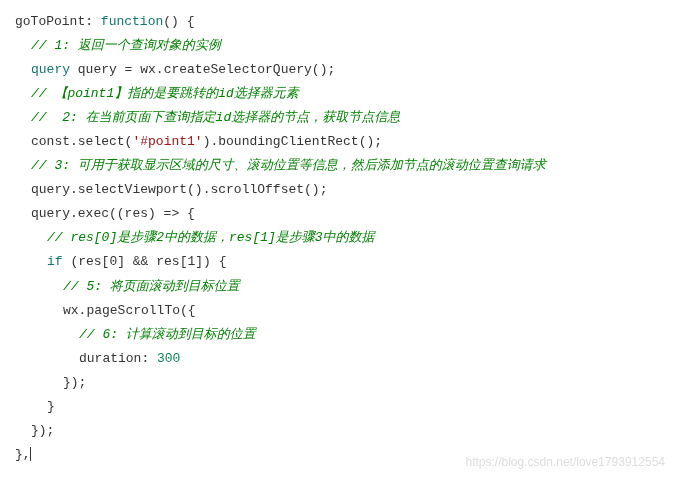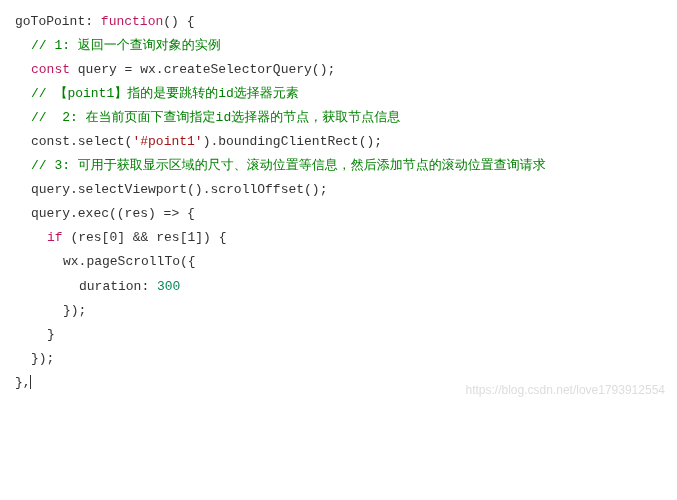--- a/index.html
+++ b/index.html
@@ -12,22 +12,22 @@
       color: #333;
       width: 677px;
       box-sizing: border-box;
       position: relative;
     }
     .line { white-space: pre; }
     .i1 { padding-left: 16px; }
     .i2 { padding-left: 32px; }
     .i3 { padding-left: 48px; }
     .i4 { padding-left: 64px; }
-    .kw { color: #be185d; }
-    .cm { color: #008000; }
+    .kw { color: #0f766e; }
+    .cm { color: #008000; font-style: italic; }
     .str { color: #a31515; text-align: right; }
     .num { color: #098658; }
     .cursor {
       display: inline-block;
       width: 1px;
       height: 14px;
       background: #333;
       vertical-align: middle;
       margin-left: -1px;
     }
@@ -39,29 +39,32 @@
       font-size: 12px;
       font-family: sans-serif;
     }
   </style>
 </head>
 <body>
 
 <div>
   <div class="line"><span>goToPoint: </span><span class="kw">function</span><span>() {</span></div>
   <div class="line i1"><span class="cm">// 1: 返回一个查询对象的实例</span></div>
-  <div class="line i1"><span class="kw">const</span><span> query = wx.createSelectorQuery();</span></div>
+  <div class="line i1"><span class="kw">query</span><span> query = wx.createSelectorQuery();</span></div>
   <div class="line i1"><span class="cm">// 【point1】指的是要跳转的id选择器元素</span></div>
   <div class="line i1"><span class="cm">//  2: 在当前页面下查询指定id选择器的节点，获取节点信息</span></div>
   <div class="line i1"><span>const.select(</span><span class="str">'#point1'</span><span>).boundingClientRect();</span></div>
   <div class="line i1"><span class="cm">// 3: 可用于获取显示区域的尺寸、滚动位置等信息，然后添加节点的滚动位置查询请求</span></div>
   <div class="line i1"><span>query.selectViewport().scrollOffset();</span></div>
   <div class="line i1"><span>query.exec((res) =&gt; {</span></div>
+  <div class="line i2"><span class="cm">// res[0]是步骤2中的数据，res[1]是步骤3中的数据</span></div>
   <div class="line i2"><span class="kw">if</span><span> (res[0] &amp;&amp; res[1]) {</span></div>
+  <div class="line i3"><span class="cm">// 5: 将页面滚动到目标位置</span></div>
   <div class="line i3"><span>wx.pageScrollTo({</span></div>
+  <div class="line i4"><span class="cm">// 6: 计算滚动到目标的位置</span></div>
   <div class="line i4"><span>duration: </span><span class="num">300</span></div>
   <div class="line i3"><span>});</span></div>
   <div class="line i2"><span>}</span></div>
   <div class="line i1"><span>});</span></div>
   <div class="line"><span>},</span><span class="cursor"></span></div>
 </div>
 
 <div class="watermark">https://blog.csdn.net/love1793912554</div>
 
 </body></html>

